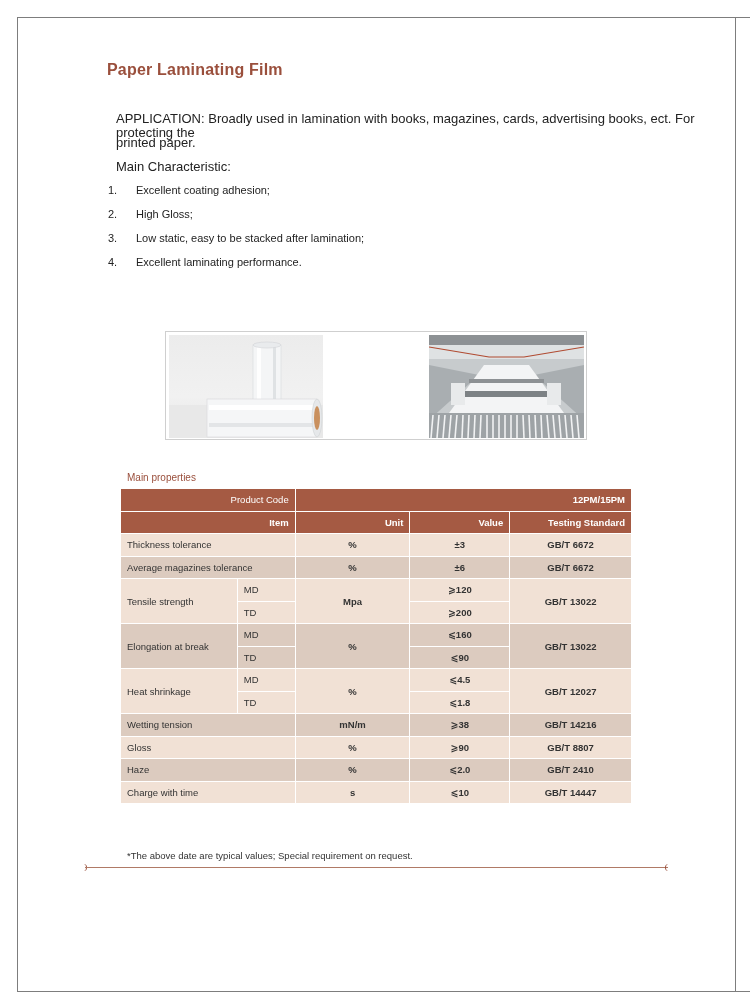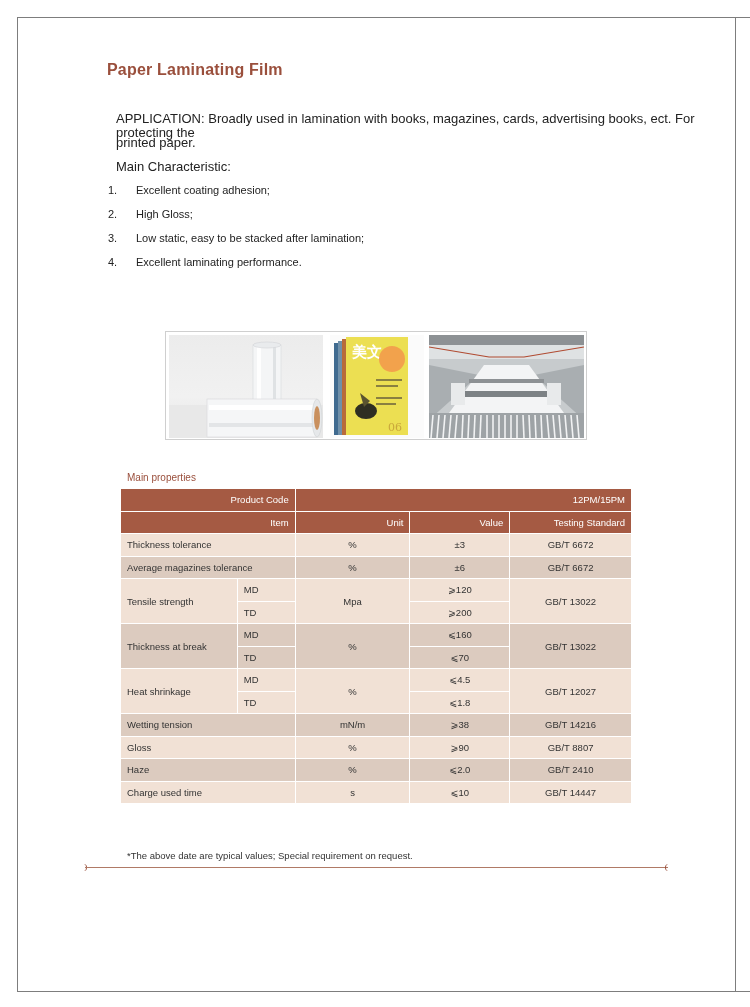--- a/index.html
+++ b/index.html
@@ -24,21 +24,21 @@
   .photo-film { left: 3px; width: 154px; background: linear-gradient(180deg, #ececec 0%, #f1f1f1 60%, #e4e4e4 100%); }
   .photo-mag { left: 164px; width: 94px; background: #fbfbfb; }
   .photo-factory { left: 263px; width: 155px; background: #c9cdd0; }
 
   .caption-title { position: absolute; left: 127px; top: 472px; font-size: 10px; color: #9a4f3c; }
 
   
   table.props { position: absolute; left: 120px; top: 488px; width: 512px; border-collapse: collapse; font-size: 9.5px; color: #333; }
   table.props td { border: 1px solid #ffffff; height: 22.5px; padding: 0 6px; vertical-align: middle; }
   table.props tr.hdr td { background: #a55a43; color: #ffffff; text-align: right; }
-  table.props td.c { text-align: center; }
+  table.props td.c { text-align: center; font-weight: bold; }
   .light td { background: #f1e1d5; }
   .dark td { background: #dccbbf; }
   .col-item { width: 117px; }
   .col-sub { width: 58px; }
   .col-unit { width: 115px; }
   .col-val { width: 100px; }
   .col-std { width: 122px; }
 
   .footnote { position: absolute; left: 127px; top: 850px; font-size: 9.5px; color: #333; text-align: center; }
 
@@ -87,37 +87,20 @@
       <rect x="84" y="10" width="28" height="62" fill="#f4f5f6" stroke="#d8dadc" stroke-width="0.6"></rect>
       <rect x="88" y="12" width="4" height="58" fill="#ffffff" opacity="0.9"></rect>
       <rect x="104" y="12" width="3" height="58" fill="#dfe2e4"></rect>
       <ellipse cx="98" cy="10" rx="14" ry="3" fill="#e9ebed" stroke="#d2d4d6" stroke-width="0.6"></ellipse>
 
       <rect x="38" y="64" width="110" height="38" fill="#f5f6f7" stroke="#d6d8da" stroke-width="0.6"></rect>
       <rect x="40" y="70" width="104" height="5" fill="#ffffff"></rect>
       <rect x="40" y="88" width="104" height="4" fill="#e3e5e7"></rect>
       <ellipse cx="148" cy="83" rx="5" ry="19" fill="#e6e8ea" stroke="#cfd1d3" stroke-width="0.6"></ellipse>
       <ellipse cx="148" cy="83" rx="3" ry="12" fill="#c9905e"></ellipse>
-    </svg>
-  </div>
-  <div class="photo photo-mag">
-    <svg width="94" height="103" viewBox="0 0 94 103">
-      <rect x="4" y="8" width="10" height="92" fill="#3f6a8f"></rect>
-      <rect x="8" y="6" width="8" height="94" fill="#6f8fa8"></rect>
-      <rect x="12" y="4" width="8" height="96" fill="#b86a3a"></rect>
-      <rect x="16" y="2" width="62" height="98" fill="#ecdf52"></rect>
-      <text x="22" y="22" font-size="15" font-weight="bold" fill="#ffffff" font-family="DejaVu Sans, sans-serif">美文</text>
-      <circle cx="62" cy="24" r="13" fill="#f2a24c"></circle>
-      <rect x="46" y="44" width="26" height="2" fill="#8a8040"></rect>
-      <rect x="46" y="50" width="22" height="2" fill="#8a8040"></rect>
-      <rect x="46" y="62" width="26" height="2" fill="#8a8040"></rect>
-      <rect x="46" y="68" width="20" height="2" fill="#8a8040"></rect>
-      <ellipse cx="36" cy="76" rx="11" ry="8" fill="#2e2e22"></ellipse>
-      <path d="M30 58 L40 66 L34 72 Z" fill="#5a5430"></path>
-      <text x="58" y="96" font-size="11" fill="#c9a73b" font-family="DejaVu Serif, serif">06</text>
     </svg>
   </div>
   <div class="photo photo-factory">
     <svg width="155" height="103" viewBox="0 0 155 103">
       <rect x="0" y="0" width="155" height="103" fill="#c7cbcd"></rect>
       <rect x="0" y="0" width="155" height="10" fill="#8d9194"></rect>
       <rect x="0" y="10" width="155" height="14" fill="#dfe2e3"></rect>
       <path d="M0 12 L60 22 L95 22 L155 12" stroke="#b04a30" stroke-width="1.2" fill="none"></path>
       <path d="M0 30 L50 40 L0 85 Z" fill="#a9aeb1"></path>
       <path d="M155 30 L105 40 L155 85 Z" fill="#a9aeb1"></path>
@@ -199,29 +182,29 @@
     <td rowspan="2" class="c">Mpa</td>
     <td class="c">⩾120</td>
     <td rowspan="2" class="c">GB/T 13022</td>
   </tr>
   <tr class="light">
     <td>TD</td>
     <td class="c">⩾200</td>
   </tr>
 
   <tr class="dark">
-    <td rowspan="2">Thickness at break</td>
+    <td rowspan="2">Elongation at break</td>
     <td>MD</td>
     <td rowspan="2" class="c">%</td>
     <td class="c">⩽160</td>
     <td rowspan="2" class="c">GB/T 13022</td>
   </tr>
   <tr class="dark">
     <td>TD</td>
-    <td class="c">⩽70</td>
+    <td class="c">⩽90</td>
   </tr>
 
   <tr class="light">
     <td rowspan="2">Heat shrinkage</td>
     <td>MD</td>
     <td rowspan="2" class="c">%</td>
     <td class="c">⩽4.5</td>
     <td rowspan="2" class="c">GB/T 12027</td>
   </tr>
   <tr class="light">
@@ -241,21 +224,21 @@
     <td class="c">⩾90</td>
     <td class="c">GB/T 8807</td>
   </tr>
   <tr class="dark">
     <td colspan="2">Haze</td>
     <td class="c">%</td>
     <td class="c">⩽2.0</td>
     <td class="c">GB/T 2410</td>
   </tr>
   <tr class="light">
-    <td colspan="2">Charge used time</td>
+    <td colspan="2">Charge with time</td>
     <td class="c">s</td>
     <td class="c">⩽10</td>
     <td class="c">GB/T 14447</td>
   </tr>
 </tbody>
   </table>
 
 <div class="footnote">*The above date are typical values; Special requirement on request.</div>
 
 <div class="divider-cap-l"></div>

